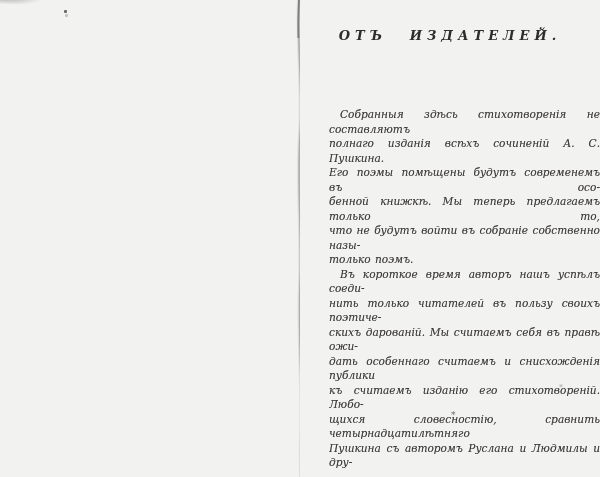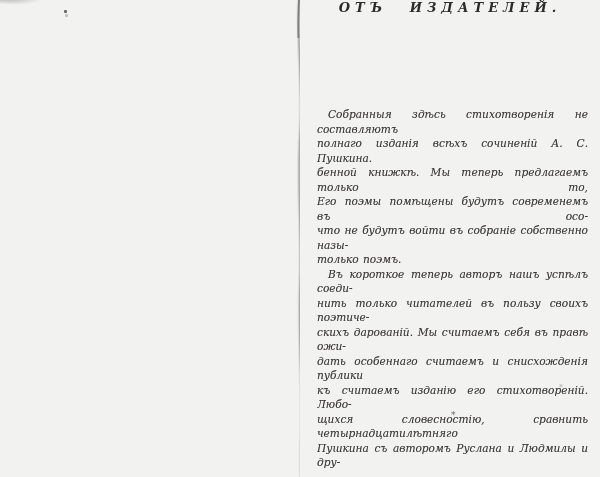--- a/index.html
+++ b/index.html
@@ -41,21 +41,21 @@
     width: 16px; height: 477px;
     background: linear-gradient(90deg, rgba(140,140,136,.16), rgba(140,140,136,0));
   }
   
   .right-page {
     position: absolute; left: 300px; top: 0;
     width: 300px; height: 477px;
     background: #f2f2f0;
   }
   .heading {
-    margin: 0; 
+    margin: 0; padding-top: 28px;
     text-align: center;
     font-size: 13px;
     font-weight: bold;
     font-style: italic;
     letter-spacing: 5px;
     word-spacing: 13px;
     color: #2e2c2a;
   }
   .text-block {
     position: absolute; left: 17px; top: 107px;
@@ -65,20 +65,21 @@
     line-height: 14.5px;
     color: #3d3b38;
     text-shadow: 0 0 .4px rgba(61,59,56,.45);
   }
   .line {
     width: 271px;
     text-align: justify;
     text-align-last: justify;
     overflow: hidden;
     word-spacing: 1px;
+    margin-left: 12px;
   }
   .line.first { text-indent: 11px; }
   .line.last  { text-align-last: left; }
   .margin-mark {
     position: absolute; left: 259px; top: 383px;
     font-size: 8px; color: #8f8d89; opacity: .8;
     font-style: normal;
   }
   .signature-mark {
     position: absolute; left: 151px; top: 410px;
@@ -102,25 +103,25 @@
     <path d="M14,0 C13.3,15 13,25 13.4,38" fill="none" stroke="#6e6c68" stroke-width="2" opacity="0.7"></path>
     <path d="M16,430 C15.7,448 16,462 16,477" fill="none" stroke="#7a7874" stroke-width="1.8" opacity="0.55"></path>
   </svg>
   <div class="gutter-shade"></div>
 
   <div class="right-page">
     <h1 class="heading">ОТЪ ИЗДАТЕЛЕЙ.</h1>
     <div class="text-block" id="text-block">
         <div class="line first">Собранныя здѣсь стихотворенія не составляютъ</div>
         <div class="line">полнаго изданія всѣхъ сочиненій А. С. Пушкина.</div>
+        <div class="line">Его поэмы помѣщены будутъ современемъ въ осо-</div>
         <div class="line">бенной книжкѣ. Мы теперь предлагаемъ только то,</div>
-        <div class="line">Его поэмы помѣщены будутъ современемъ въ осо-</div>
         <div class="line">что не будутъ войти въ собраніе собственно назы-</div>
         <div class="line last">только поэмъ.</div>
-        <div class="line first">Въ короткое теперь авторъ нашъ успѣлъ соеди-</div>
+        <div class="line first">Въ короткое время авторъ нашъ успѣлъ соеди-</div>
         <div class="line">нить только читателей въ пользу своихъ поэтиче-</div>
         <div class="line">скихъ дарованій. Мы считаемъ себя въ правѣ ожи-</div>
         <div class="line">дать особеннаго считаемъ и снисхожденія публики</div>
         <div class="line">къ считаемъ изданію его стихотвореній. Любо-</div>
         <div class="line">щихся словесностію, сравнить четырнадцатилѣтняго</div>
         <div class="line">Пушкина съ авторомъ Руслана и Людмилы и дру-</div>
       </div>
     <div class="margin-mark">*</div>
     <div class="signature-mark">*</div>
   </div>

